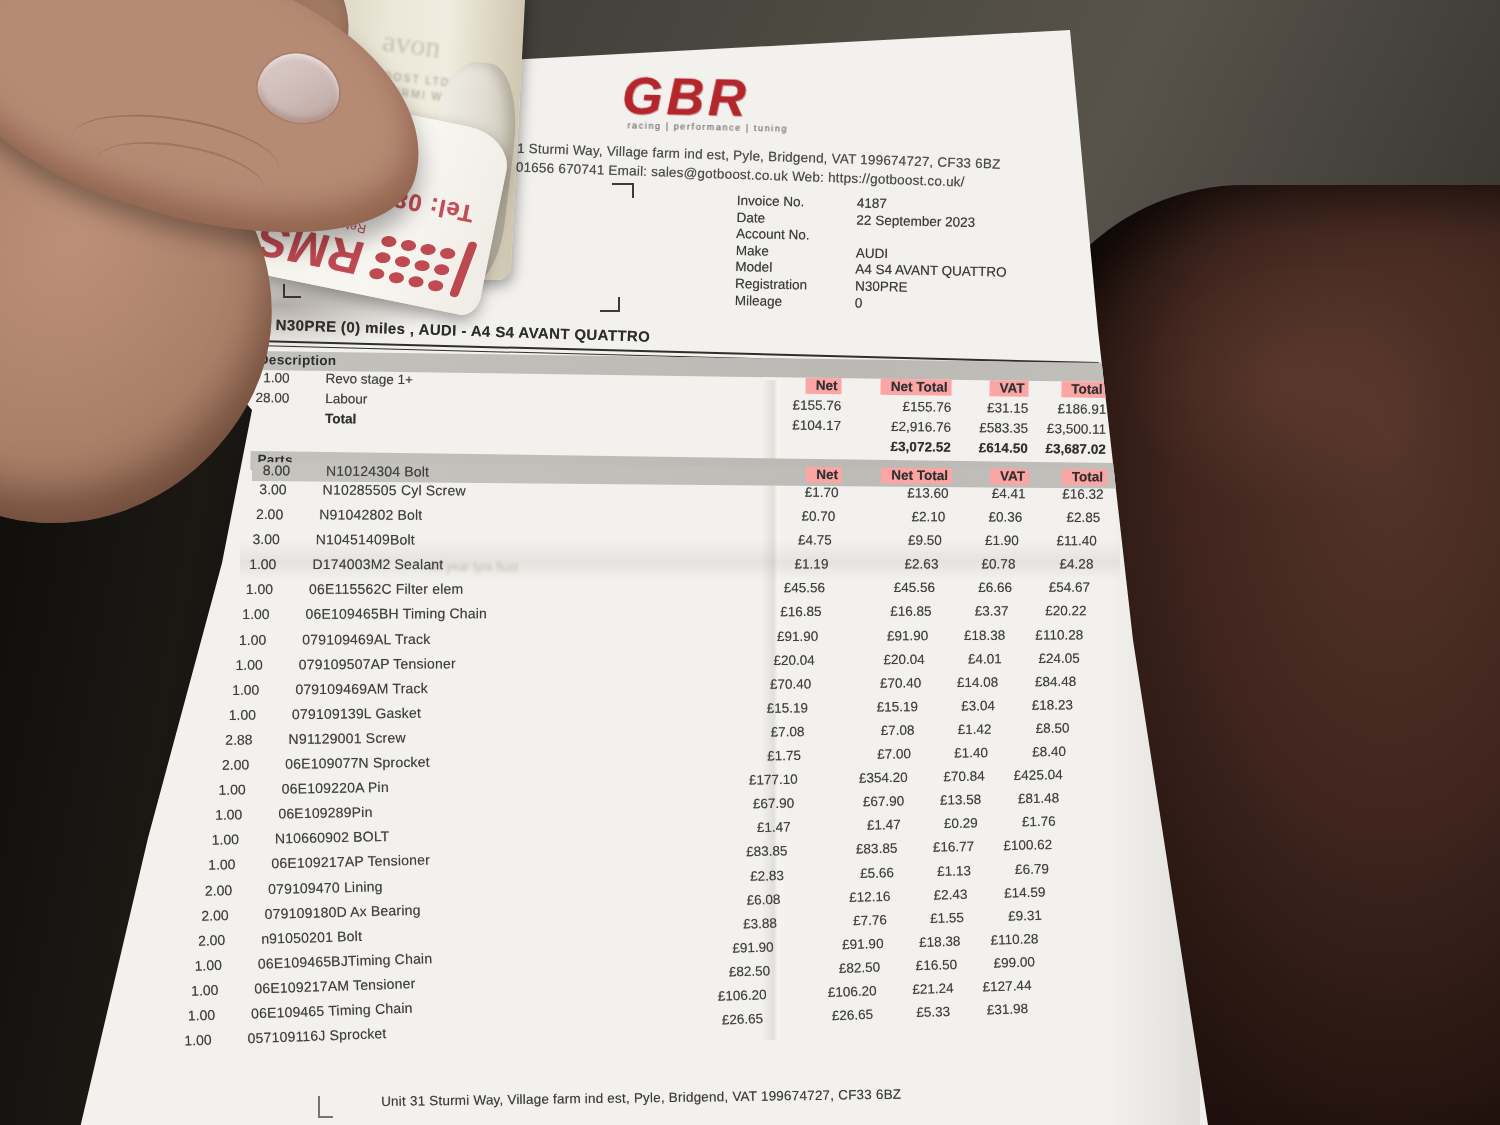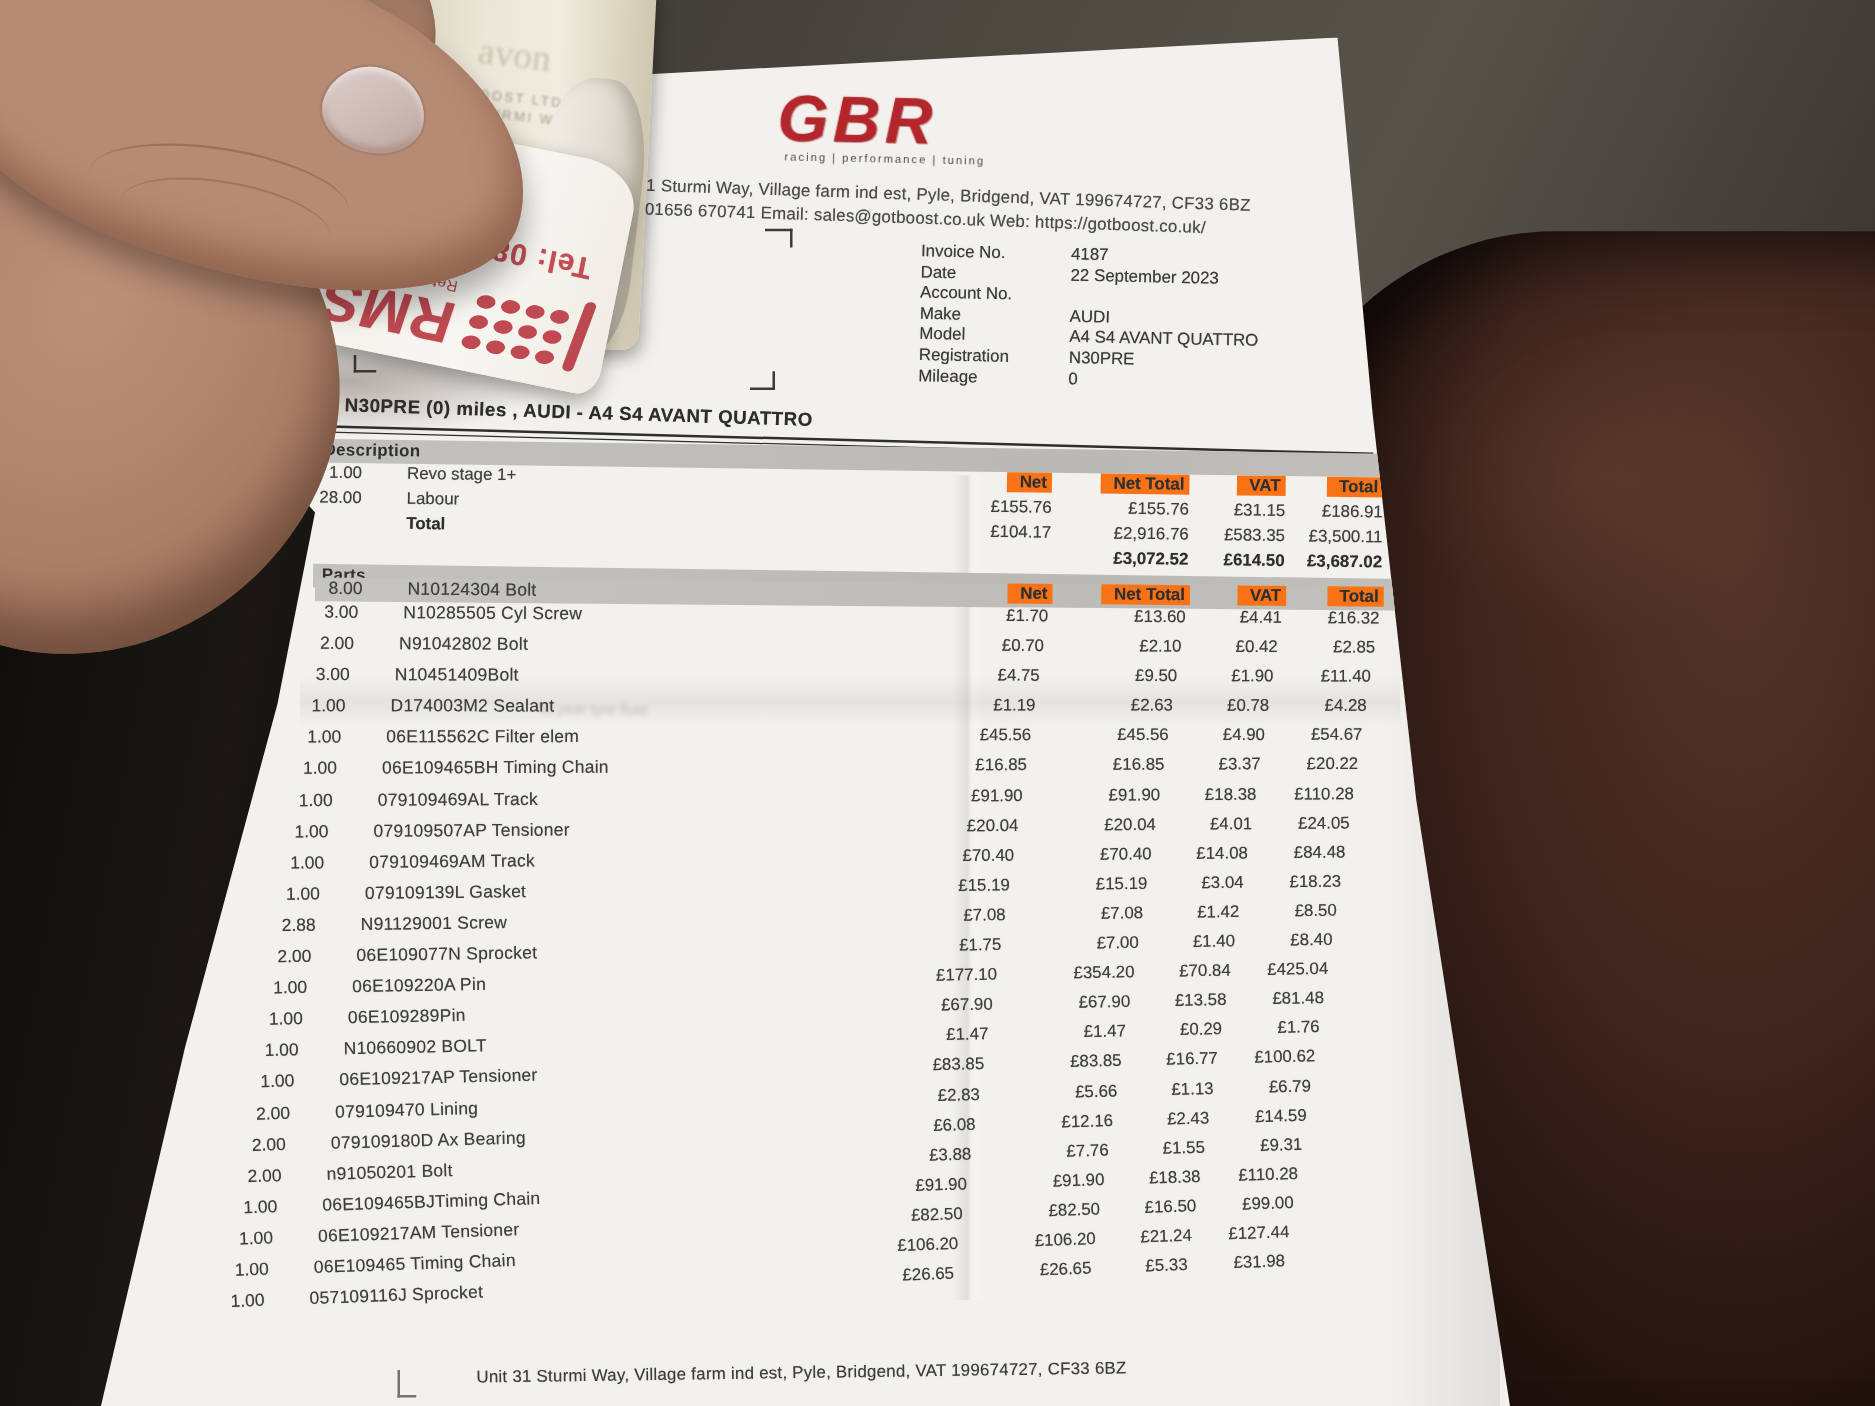--- a/index.html
+++ b/index.html
@@ -57,21 +57,21 @@
   
   .desc-section{position:absolute;left:252px;top:351px;width:872px;transform:rotate(0.8deg);transform-origin:0 0;}
   .bar{height:19px;background:linear-gradient(90deg,#c2c1bc,#bab9b4 70%,#c0bfba);
     font-size:13.5px;font-weight:bold;color:#2f2f2f;padding:1px 0 0 7px;letter-spacing:.3px;}
   .trow{display:grid;grid-template-columns:38px 302px 250px 110px 77px 78px;height:20px;
     font-size:13.5px;color:#3e3e3e;align-items:start;text-shadow:0 0 .7px rgba(70,70,70,.55);}
   .trow .qty{text-align:right;}
   .trow .dsc{padding-left:36px;}
   .trow .m{text-align:right;}
   .trow.bold .m,.trow .b{font-weight:bold;color:#2e2e2e;}
-  .chip{display:inline-block;background:#f97316;font-weight:bold;color:#2f2f2f;padding:0 4px 1px 10px;}
+  .chip{display:inline-block;background:#fca5a5;font-weight:bold;color:#2f2f2f;padding:0 4px 1px 10px;}
   .parts-rows{position:absolute;left:252px;top:462px;width:872px;}
   .prow{display:grid;grid-template-columns:38px 302px 250px 110px 77px 78px;height:25.1px;
     font-size:14px;color:#3e3e3e;align-items:start;transform-origin:0 50%;text-shadow:0 0 .7px rgba(70,70,70,.55);}
   .prow .qty{text-align:right;}
   .prow .name{padding-left:36px;letter-spacing:.2px;}
   .prow .m{text-align:right;font-size:13.5px;}
   .prow.band{background:linear-gradient(90deg,#c5c4bf,#bcbbb6 75%,#c2c1bc);height:19px;}
   
   .footer{position:absolute;left:381px;top:1094px;transform:rotate(-0.8deg);transform-origin:0 0;
     font-size:13.5px;color:#3c3c3c;letter-spacing:.2px;text-shadow:0 0 .7px rgba(70,70,70,.55);}
@@ -257,21 +257,21 @@
     <span class="m nt">£13.60</span>
     <span class="m vat">£4.41</span>
     <span class="m tot">£16.32</span>
   </div>
 
   <div class="prow" style="transform: translateX(-6.8px) rotate(0.27deg);">
     <span class="qty">2.00</span>
     <span class="name">N91042802 Bolt</span>
     <span class="m net">£0.70</span>
     <span class="m nt">£2.10</span>
-    <span class="m vat">£0.42</span>
+    <span class="m vat">£0.36</span>
     <span class="m tot">£2.85</span>
   </div>
 
   <div class="prow" style="transform: translateX(-10.2px) rotate(0.15deg);">
     <span class="qty">3.00</span>
     <span class="name">N10451409Bolt</span>
     <span class="m net">£4.75</span>
     <span class="m nt">£9.50</span>
     <span class="m vat">£1.90</span>
     <span class="m tot">£11.40</span>
@@ -284,21 +284,21 @@
     <span class="m nt">£2.63</span>
     <span class="m vat">£0.78</span>
     <span class="m tot">£4.28</span>
   </div>
 
   <div class="prow" style="transform: translateX(-17px) rotate(-0.08deg);">
     <span class="qty">1.00</span>
     <span class="name">06E115562C Filter elem</span>
     <span class="m net">£45.56</span>
     <span class="m nt">£45.56</span>
-    <span class="m vat">£4.90</span>
+    <span class="m vat">£6.66</span>
     <span class="m tot">£54.67</span>
   </div>
 
   <div class="prow" style="transform: translateX(-20.4px) rotate(-0.19deg);">
     <span class="qty">1.00</span>
     <span class="name">06E109465BH Timing Chain</span>
     <span class="m net">£16.85</span>
     <span class="m nt">£16.85</span>
     <span class="m vat">£3.37</span>
     <span class="m tot">£20.22</span>

